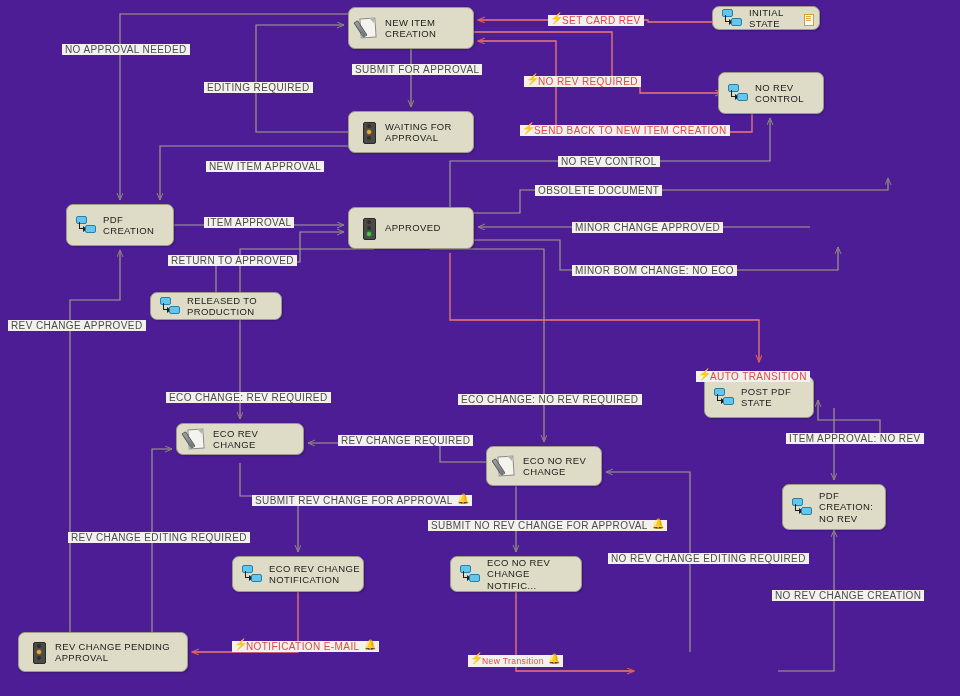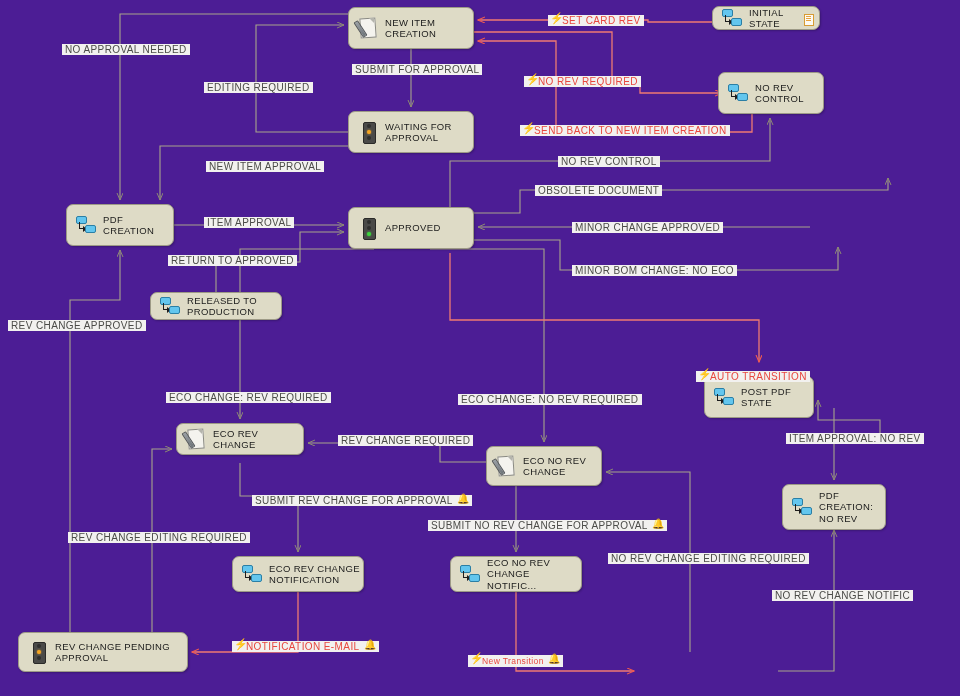--- a/index.html
+++ b/index.html
@@ -431,18 +431,18 @@
   <div class="elabel" style="left:166px;top:392px;"><span>ECO CHANGE: REV REQUIRED</span></div>
   <div class="elabel" style="left:458px;top:394px;"><span>ECO CHANGE: NO REV REQUIRED</span></div>
   <div class="elabel" style="left:338px;top:435px;"><span>REV CHANGE REQUIRED</span></div>
   <div class="elabel" style="left:786px;top:433px;"><span>ITEM APPROVAL: NO REV</span></div>
 
   <div class="elabel" style="left:252px;top:495px;"><span>SUBMIT REV CHANGE FOR APPROVAL</span><span class="bell"></span></div>
   <div class="elabel" style="left:428px;top:520px;"><span>SUBMIT NO REV CHANGE FOR APPROVAL</span><span class="bell"></span></div>
 
   <div class="elabel" style="left:68px;top:532px;"><span>REV CHANGE EDITING REQUIRED</span></div>
   <div class="elabel" style="left:608px;top:553px;"><span>NO REV CHANGE EDITING REQUIRED</span></div>
-  <div class="elabel" style="left:772px;top:590px;"><span>NO REV CHANGE NOTIFIC</span></div>
+  <div class="elabel" style="left:772px;top:590px;"><span>NO REV CHANGE CREATION</span></div>
 
   <div class="elabel red" style="left:232px;top:641px;"><span class="bolt"></span><span>NOTIFICATION E-MAIL</span><span class="bell"></span></div>
   <div class="elabel mixed" style="left:468px;top:655px;"><span class="bolt"></span><span>New Transition</span><span class="bell"></span></div>
 
 </div>
 
 </body></html>

